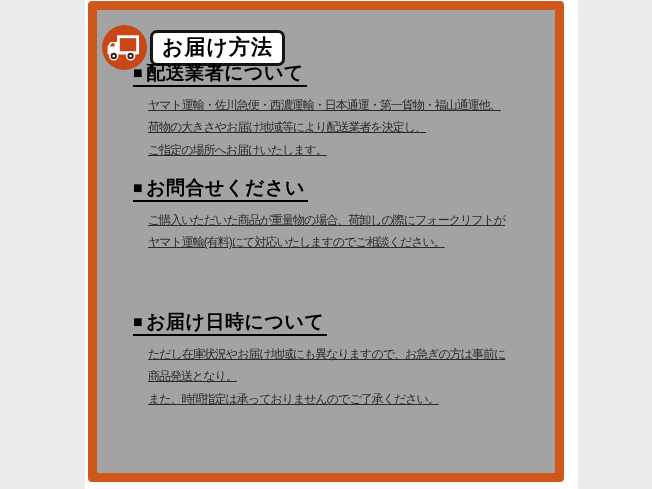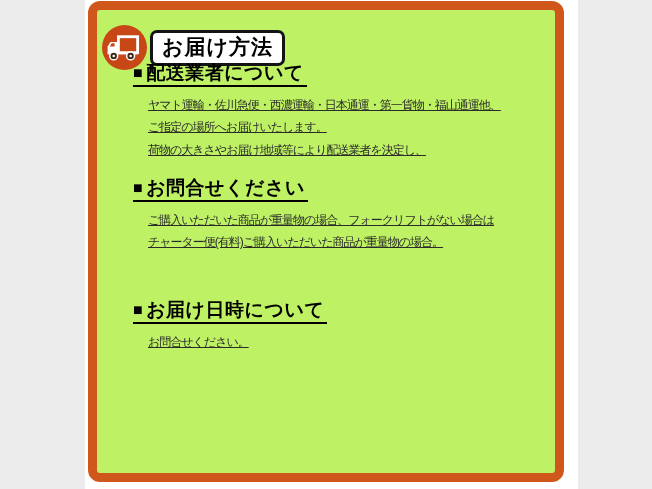--- a/index.html
+++ b/index.html
@@ -20,22 +20,22 @@
     background: #ffffff;
   }
   .panel {
     position: absolute;
     left: 88px;
     top: 1px;
     width: 476px;
     height: 481px;
     box-sizing: border-box;
     border: 9px solid #d0571c;
-    border-radius: 12px;
-    background: #bef264;
+    border-radius: 4px;
+    background: #a3a3a3;
   }
   .panel-content {
     position: relative;
     width: 100%;
     height: 100%;
   }
   .header-row {
     position: absolute;
     left: 5px;
     top: 15px;
@@ -63,21 +63,21 @@
   .sections {
     position: absolute;
     left: 0; top: 0; right: 0; bottom: 0; padding-left: 23px;
   }
   .section {
     position: absolute;
     left: 36px;
   }
   .section:nth-of-type(1) { top: 51px; }
   .section:nth-of-type(2) { top: 166px; }
-  .section:nth-of-type(3) { top: 288px; }
+  .section:nth-of-type(3) { top: 300px; }
   .sec-head {
     display: inline-block;
     font-size: 19px;
     font-weight: bold;
     color: #000000;
     line-height: 23px;
     letter-spacing: 0.5px;
     border-bottom: 2px solid #000000;
     padding: 0 3px 1px 0;
   }
@@ -119,26 +119,28 @@
           <circle cx="30.5" cy="33" r="4.2" fill="#3c2417" stroke="#ffffff" stroke-width="1.6"></circle>
           <circle cx="30.5" cy="33" r="1.4" fill="#ffffff"></circle>
         </svg>
       </span>
       <span class="title-box">お届け方法</span>
     </div>
 
     <div class="sections">
         <div class="section"><div class="sec-head"><span class="bullet">■</span><span>配送業者について</span></div><div class="sec-body">
             <div class="text-line">ヤマト運輸・佐川急便・西濃運輸・日本通運・第一貨物・福山通運他、</div>
+            <div class="text-line">荷物の大きさやお届け地域等により配送業者を決定し、</div>
             <div class="text-line">ご指定の場所へお届けいたします。</div>
-            <div class="text-line">荷物の大きさやお届け地域等により配送業者を決定し、</div>
           </div></div>
         <div class="section"><div class="sec-head"><span class="bullet">■</span><span>お問合せください</span></div><div class="sec-body">
-            <div class="text-line">ご購入いただいた商品が重量物の場合、フォークリフトがない場合は</div>
-            <div class="text-line">チャーター便(有料)ご購入いただいた商品が重量物の場合。</div>
+            <div class="text-line">ご購入いただいた商品が重量物の場合、荷卸しの際にフォークリフトが</div>
+            <div class="text-line">ヤマト運輸(有料)にて対応いたしますのでご相談ください。</div>
           </div></div>
         <div class="section"><div class="sec-head"><span class="bullet">■</span><span>お届け日時について</span></div><div class="sec-body">
-            <div class="text-line">お問合せください。</div>
+            <div class="text-line">ただし在庫状況やお届け地域にも異なりますので、お急ぎの方は事前に</div>
+            <div class="text-line">商品発送となり。</div>
+            <div class="text-line">また、時間指定は承っておりませんのでご了承ください。</div>
           </div></div>
       </div>
 
   </div>
 </div>
 
 </body></html>

